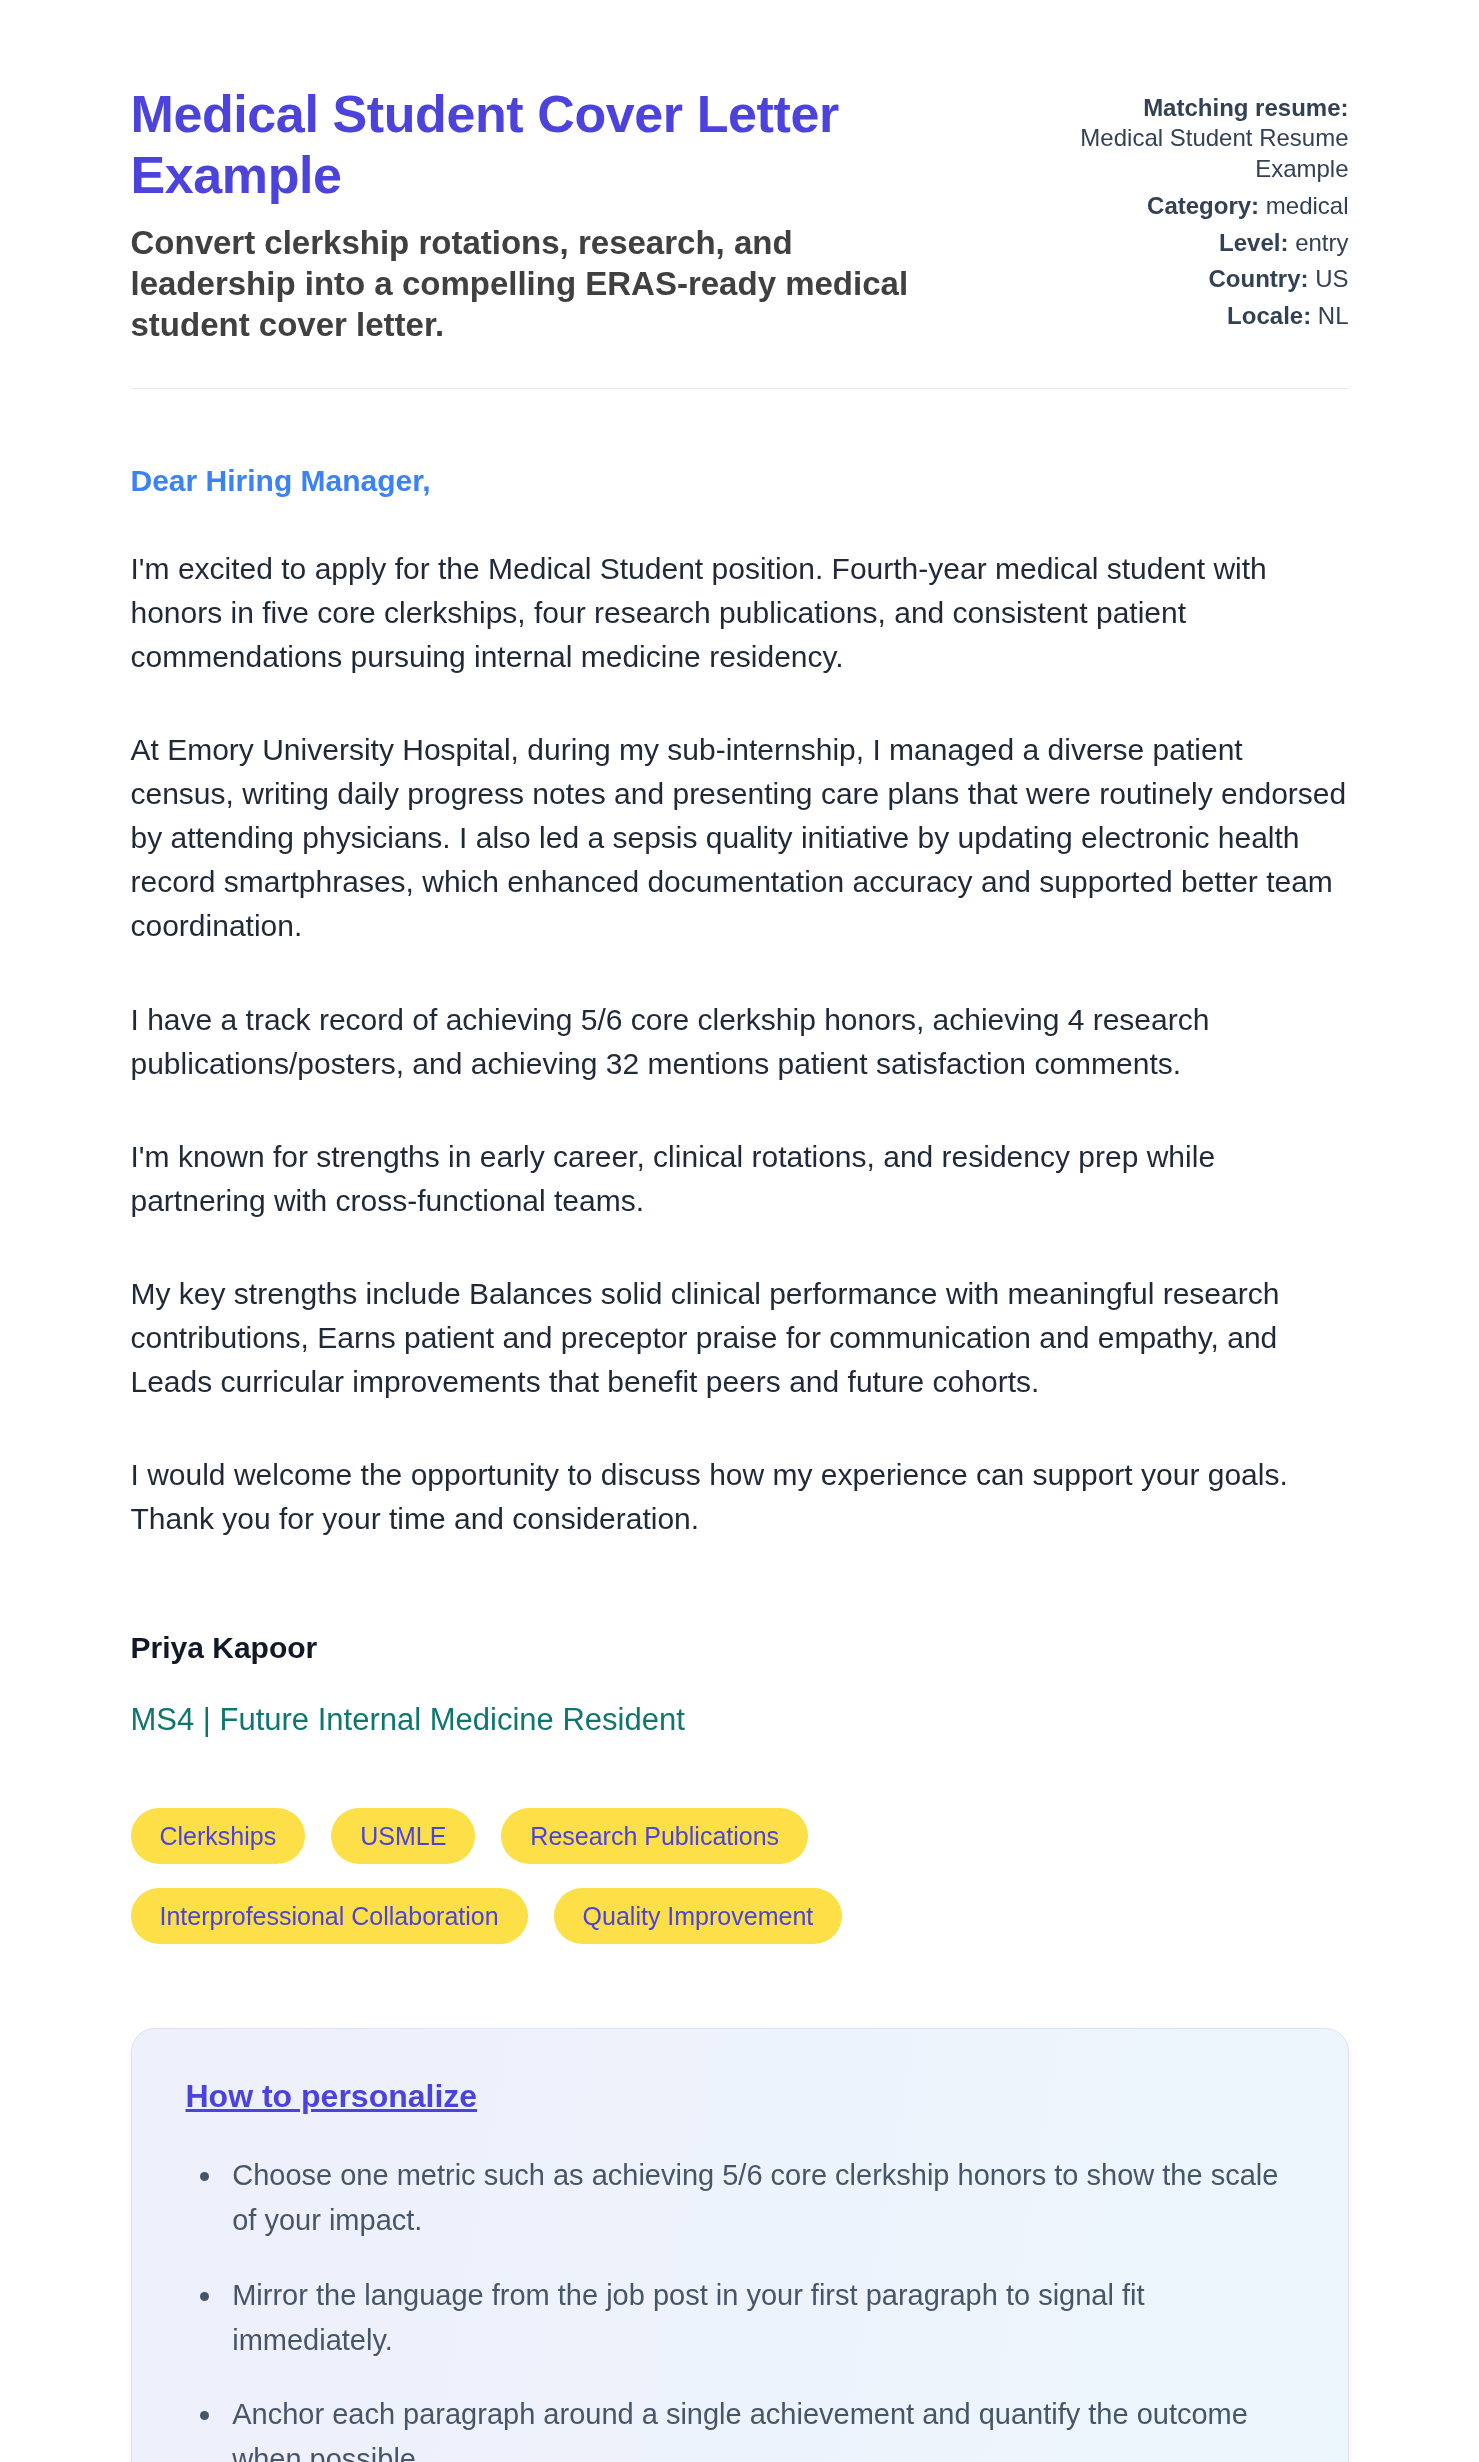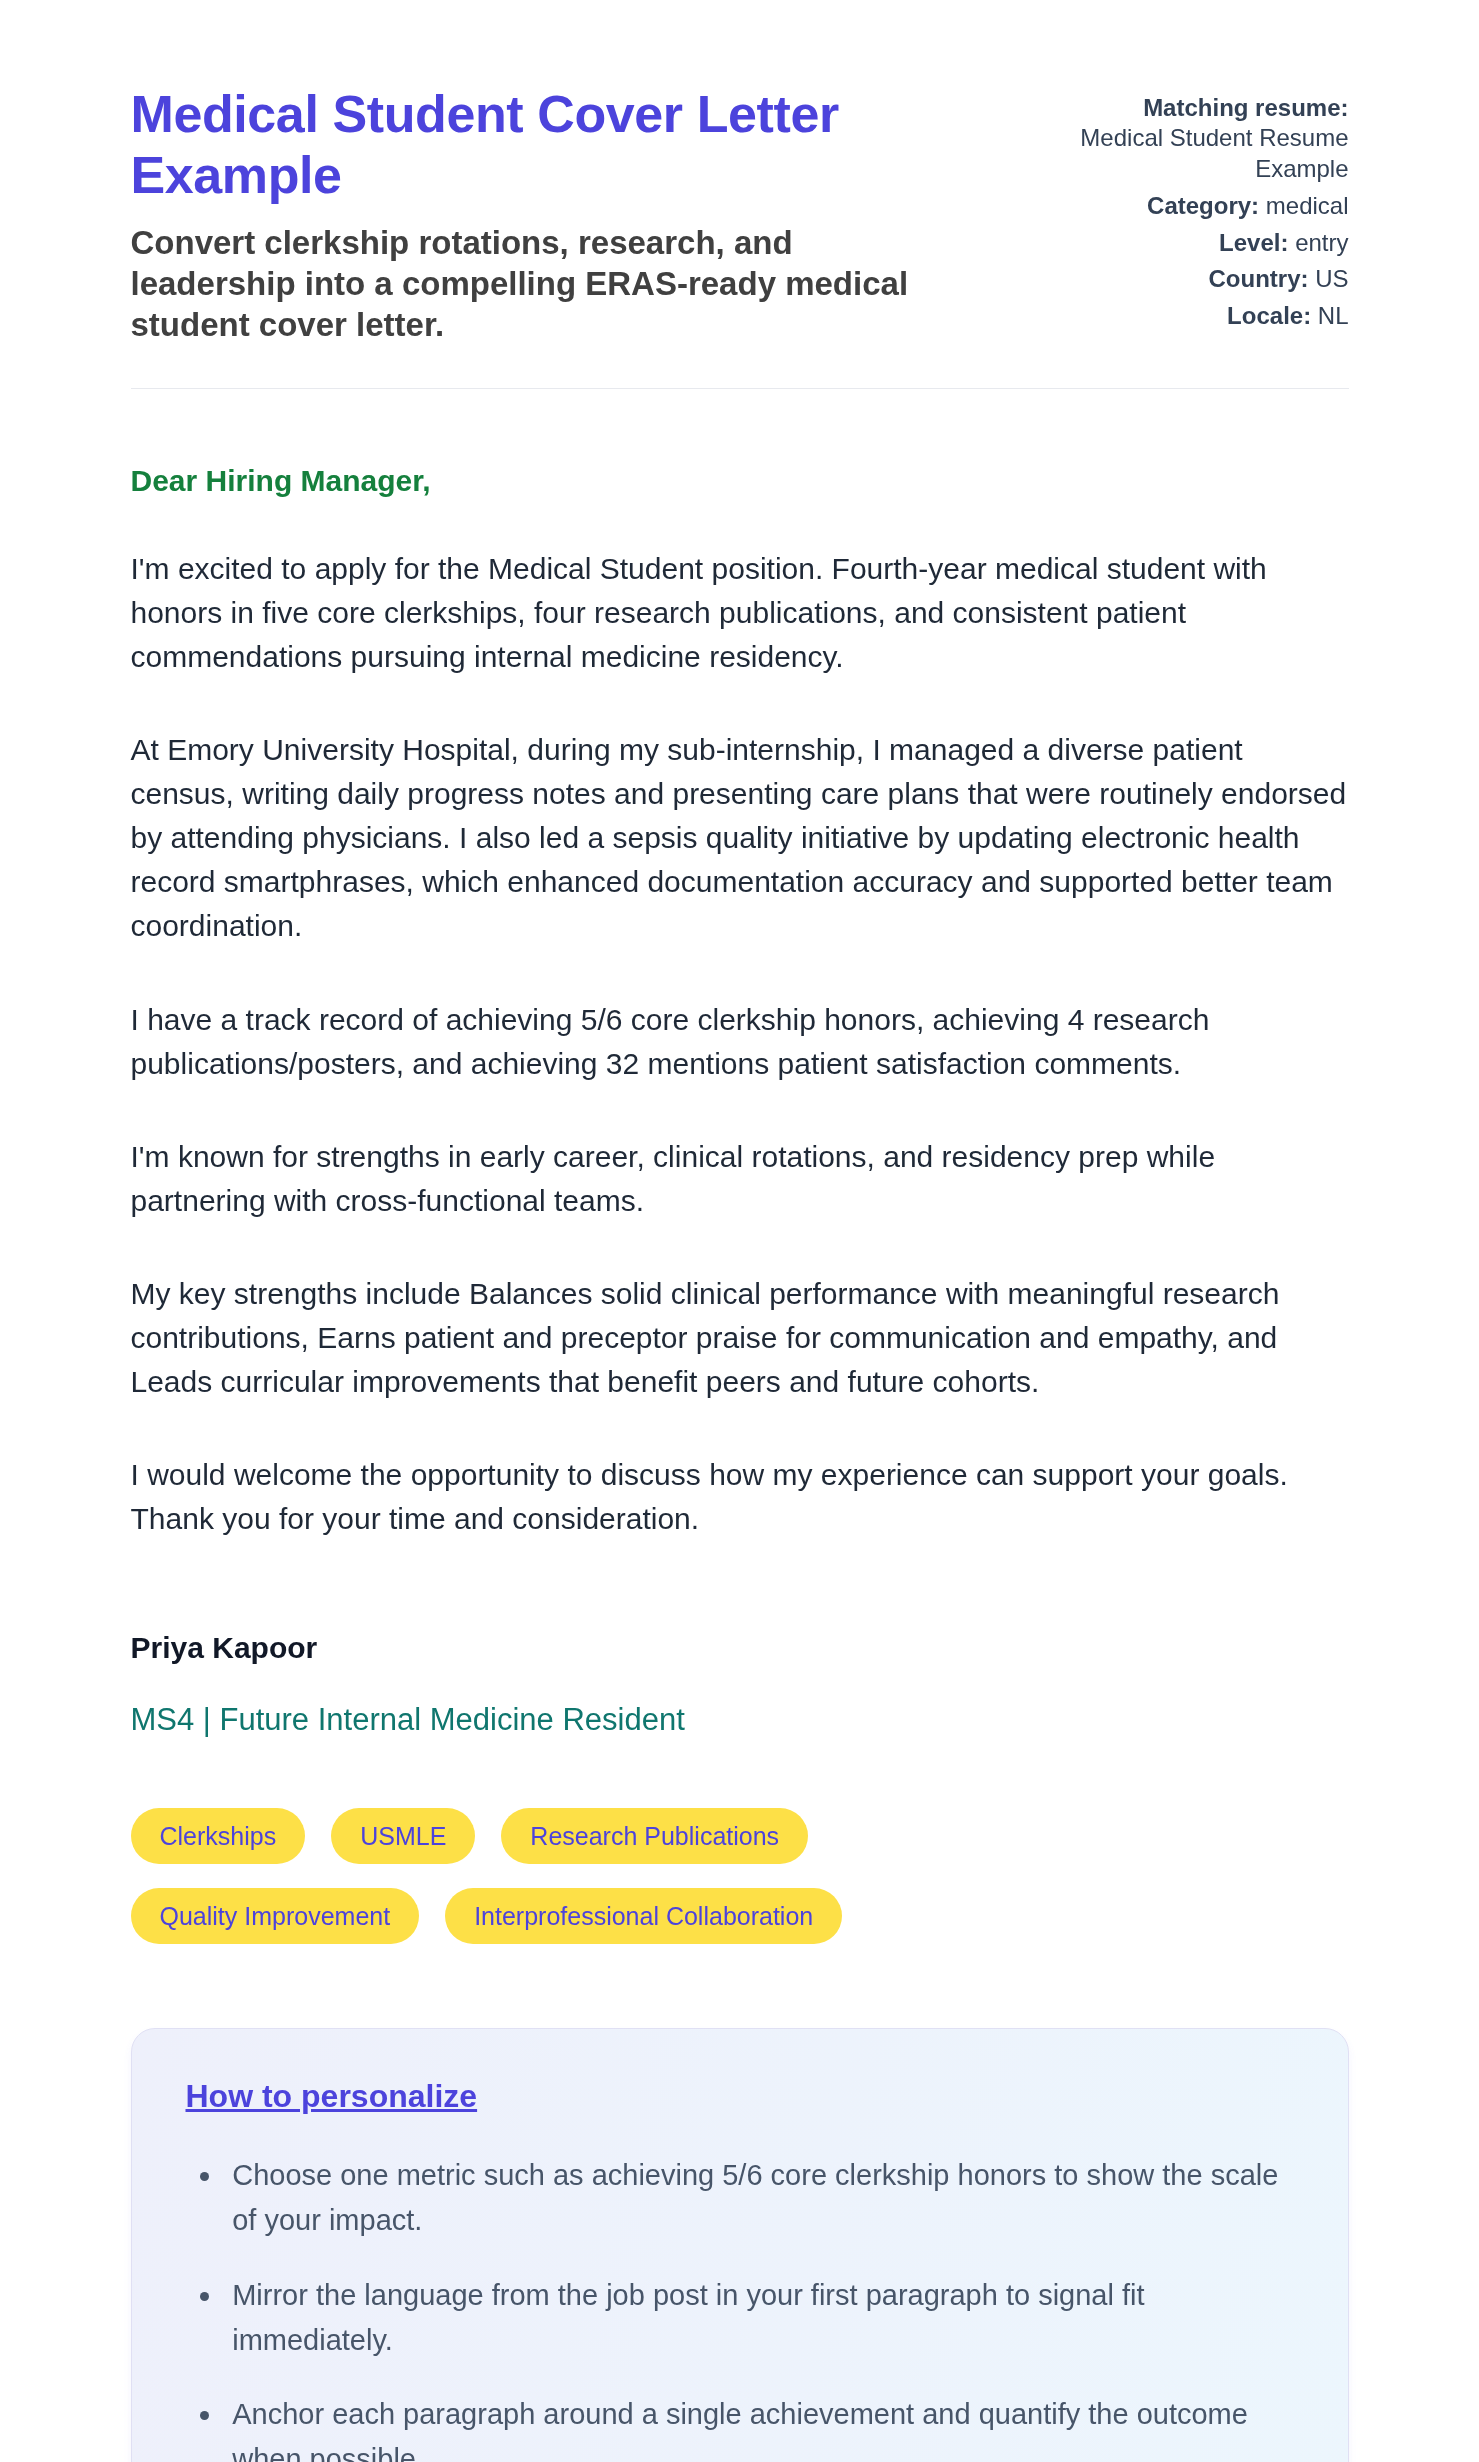--- a/index.html
+++ b/index.html
@@ -60,21 +60,21 @@
     border: none;
     border-top: 1.7px solid #e7e9ee;
     margin: 42px 0 0 0;
   }
 
   
   .salutation {
     margin: 75px 0 0 0;
     font-size: 30px;
     font-weight: bold;
-    color: #15803d;
+    color: #3b82f6;
   }
   .letter-body p {
     margin: 49px 0 0 0;
     font-size: 30px;
     line-height: 1.47;
     color: #1f2937;
     max-width: 1227px;
   }
   .signature-name {
     margin: 90px 0 0 0;
@@ -194,23 +194,23 @@
   <p class="signature-title">MS4 | Future Internal Medicine Resident</p>
 
   <div class="tags">
 
       <span class="tag">Clerkships</span>
 
       <span class="tag">USMLE</span>
 
       <span class="tag">Research Publications</span>
 
+      <span class="tag">Interprofessional Collaboration</span>
+
       <span class="tag">Quality Improvement</span>
-
-      <span class="tag">Interprofessional Collaboration</span>
     </div>
 
   <div class="tip-box">
     <h2 class="tip-heading">How to personalize</h2>
     <ul class="tips">
 
         <li>Choose one metric such as achieving 5/6 core clerkship honors to show the scale of your impact.</li>
 
         <li>Mirror the language from the job post in your first paragraph to signal fit immediately.</li>
 

